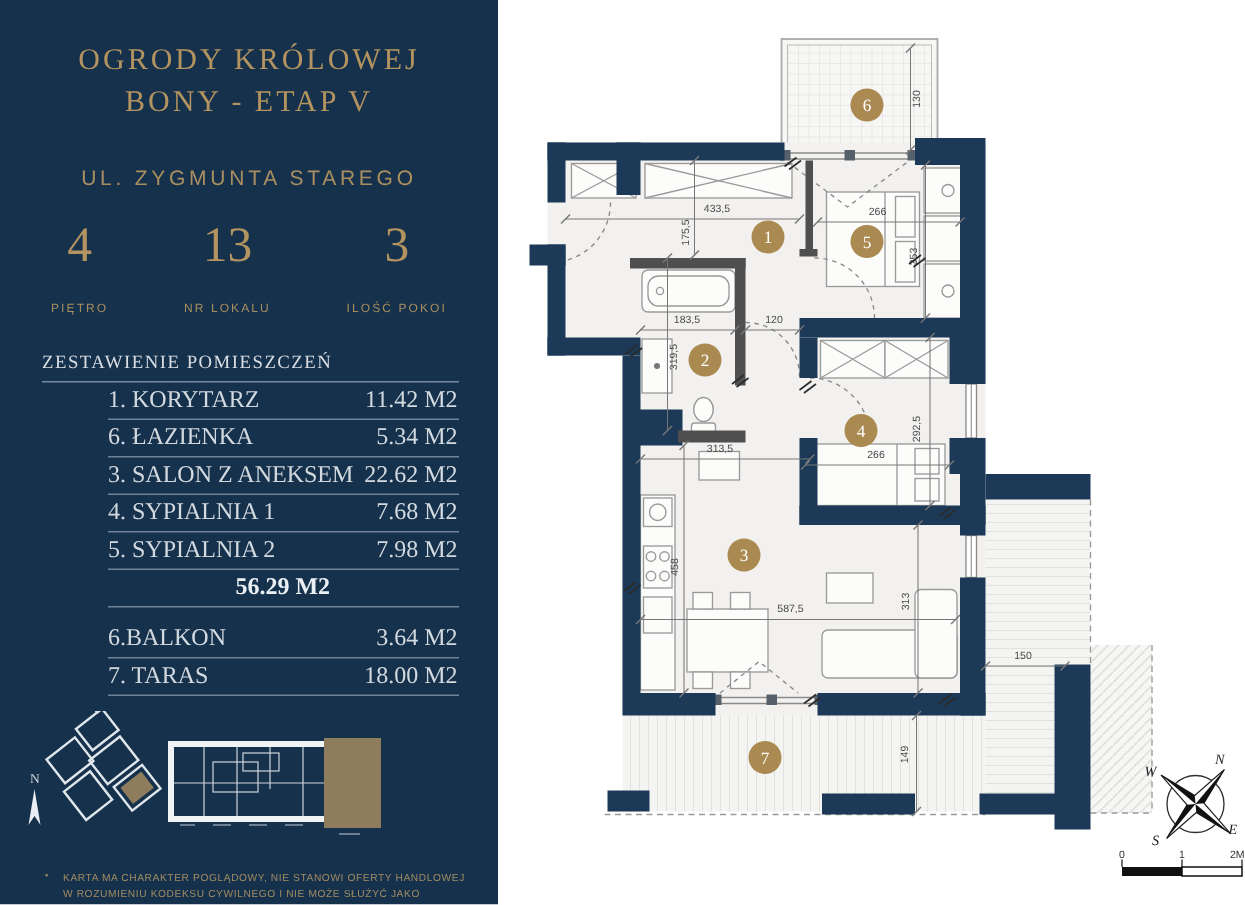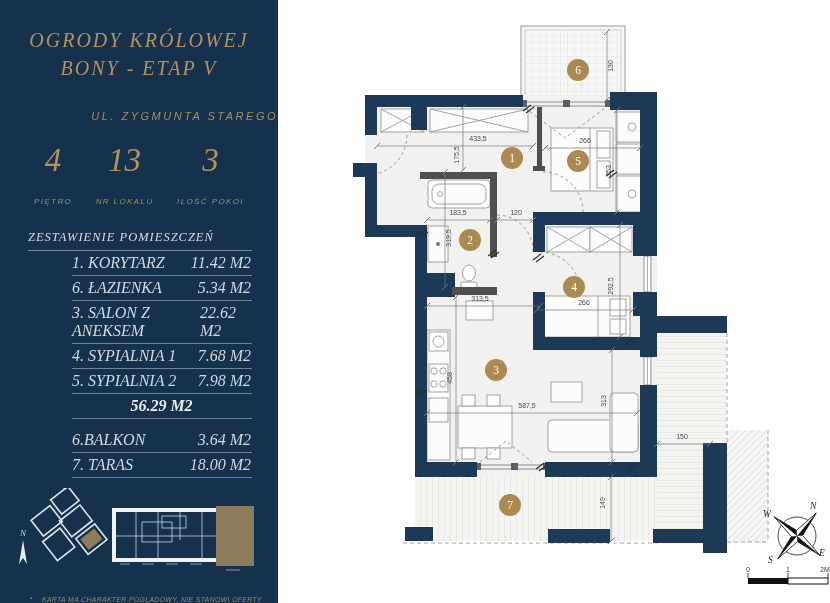--- a/index.html
+++ b/index.html
@@ -1,23 +1,23 @@
 <!DOCTYPE html>
 <html><head>
 <meta charset="utf-8">
 <style>
   html,body{margin:0;padding:0;}
   body{width:830px;height:603px;position:relative;overflow:hidden;background:#ffffff;
        font-family:"Liberation Sans",sans-serif;}
 
   
-  .sidebar{position:absolute;left:0;top:0;width:278px;height:603px;background:#16314c;font-style:italic;}
+  .sidebar{position:absolute;left:0;top:0;width:332px;height:603px;background:#16314c;}
   .title{margin-top:26px;text-align:center;font-family:"Liberation Serif",serif;
          font-size:20px;line-height:1.4;letter-spacing:2px;color:#b3935f;}
-  .street{margin-top:28px;text-align:right;font-size:11px;letter-spacing:2.5px;color:#a98f5f;}
+  .street{margin-top:28px;text-align:center;font-size:14px;letter-spacing:2.5px;color:#a98f5f;}
   .stats{display:flex;justify-content:space-between;padding:0 34px;margin-top:20px;}
   .stat{text-align:center;}
   .stat .val{font-family:"Liberation Serif",serif;font-size:33px;color:#b3935f;}
   .stat .lab{margin-top:18px;font-size:8px;letter-spacing:1.4px;color:#a88e5e;}
   .roomtable{margin:24px 26px 0 28px;font-family:"Liberation Serif",serif;}
   .rt-head{font-size:12.5px;letter-spacing:1px;color:#d9dee4;padding-bottom:5px;
            border-bottom:1px solid rgba(203,214,226,.55);}
   .rt-row{display:flex;justify-content:space-between;font-size:16px;color:#d2d9df;
           padding:3px 1px 3px 0;border-bottom:1px solid rgba(203,214,226,.5);margin-left:44px;}
   .rt-row.total{justify-content:center;font-weight:bold;color:#eaeff4;}

